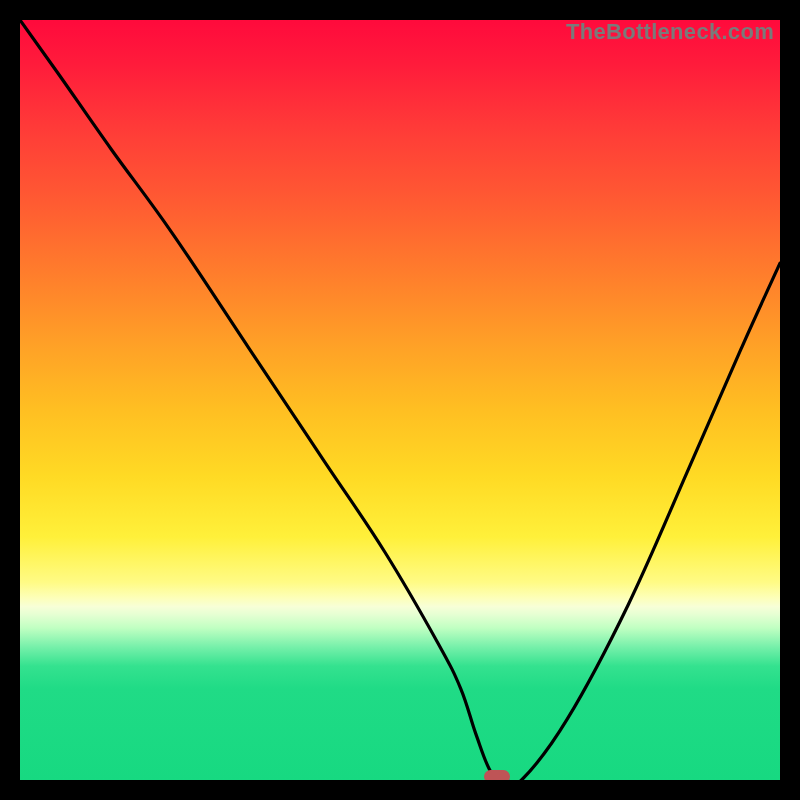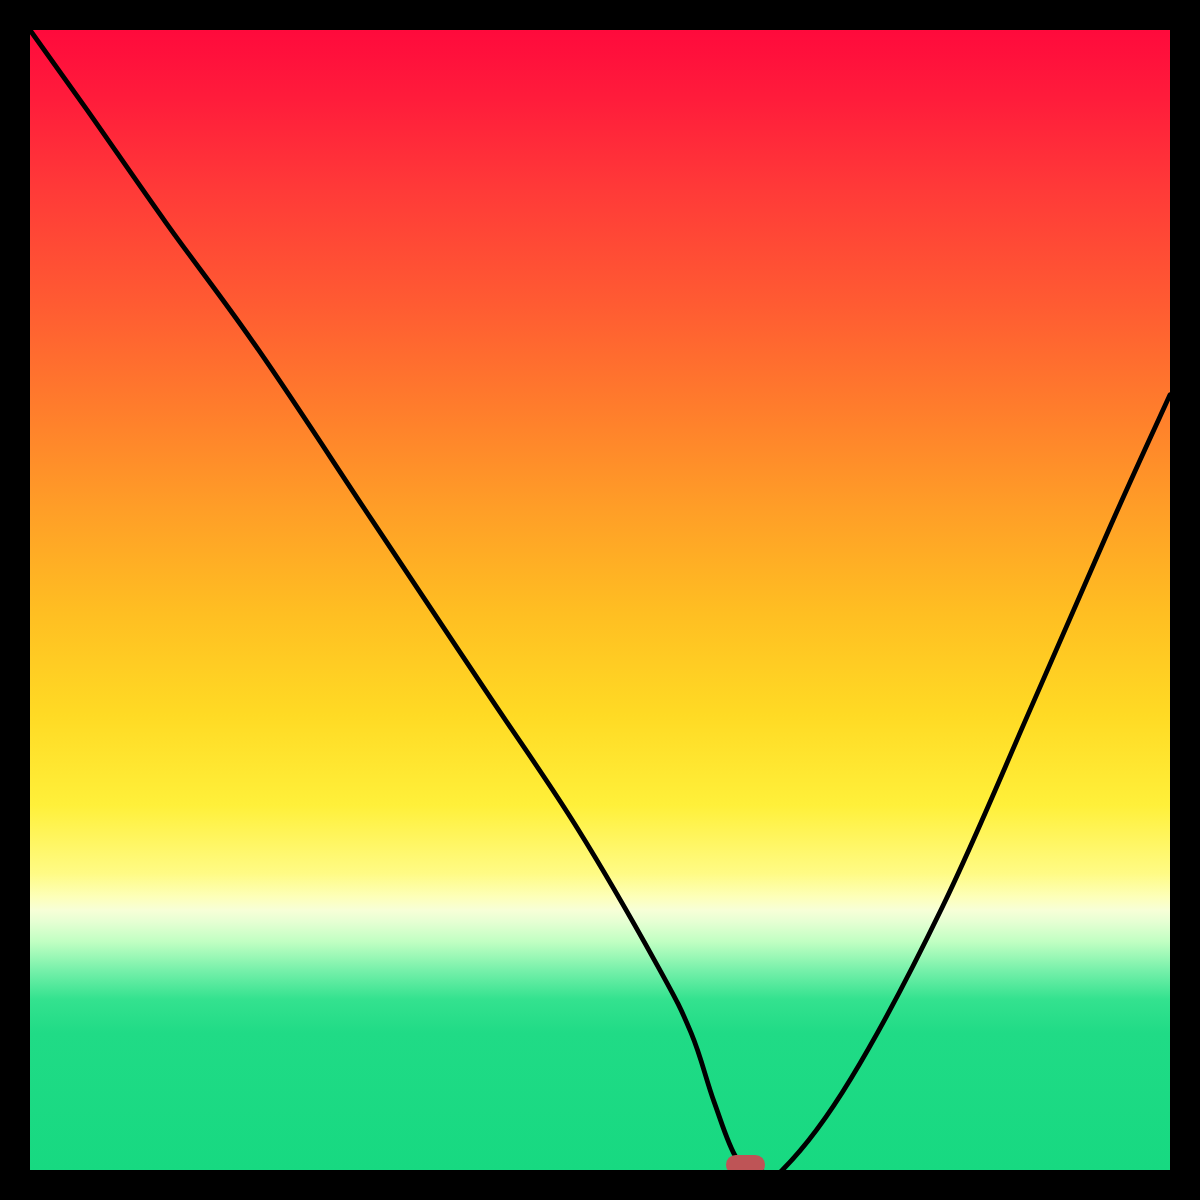--- a/index.html
+++ b/index.html
@@ -69,14 +69,15 @@
 <div class="chart-container">
   <div class="plot-area">
     <div class="gradient-bg"></div>
 
     <svg class="curve-layer" viewBox="0 0 760 760" preserveAspectRatio="none">
       <path fill="none" stroke="#000" stroke-width="3.2" stroke-linecap="round" d="M 0.0 0.0 C 6.9 9.7, 21.4 29.7, 38.0 53.2 C 54.6 76.7, 70.5 100.2, 91.2 129.2 C 111.9 158.2, 127.1 176.9, 152.0 212.8 C 176.9 248.7, 200.4 285.3, 228.0 326.8 C 255.6 368.3, 279.1 403.5, 304.0 440.8 C 328.9 478.1, 344.1 498.8, 364.8 532.0 C 385.5 565.2, 404.2 598.3, 418.0 623.2 C 431.8 648.1, 433.9 652.2, 440.8 668.8 C 447.7 685.4, 450.5 699.2, 456.0 714.4 C 461.5 729.6, 465.7 744.1, 471.2 752.4 C 476.7 760.7, 480.9 758.6, 486.4 760.0 C 491.9 761.4, 490.5 771.1, 501.6 760.0 C 512.7 748.9, 527.9 731.0, 547.2 699.2 C 566.5 667.4, 585.9 630.8, 608.0 585.2 C 630.1 539.6, 648.1 495.4, 668.8 448.4 C 689.5 401.4, 705.4 364.1, 722.0 326.8 C 738.6 289.5, 753.1 258.4, 760.0 243.2" id="curve-path"></path>
     </svg>
 
     <div class="marker" id="opt-marker" style="width: 26px; height: 13px; left: 464.28px; top: 749.7px; background: rgb(190, 84, 86);"></div>
 
+    <div class="watermark">TheBottleneck.com</div>
   </div>
 </div>
 
 </body></html>

